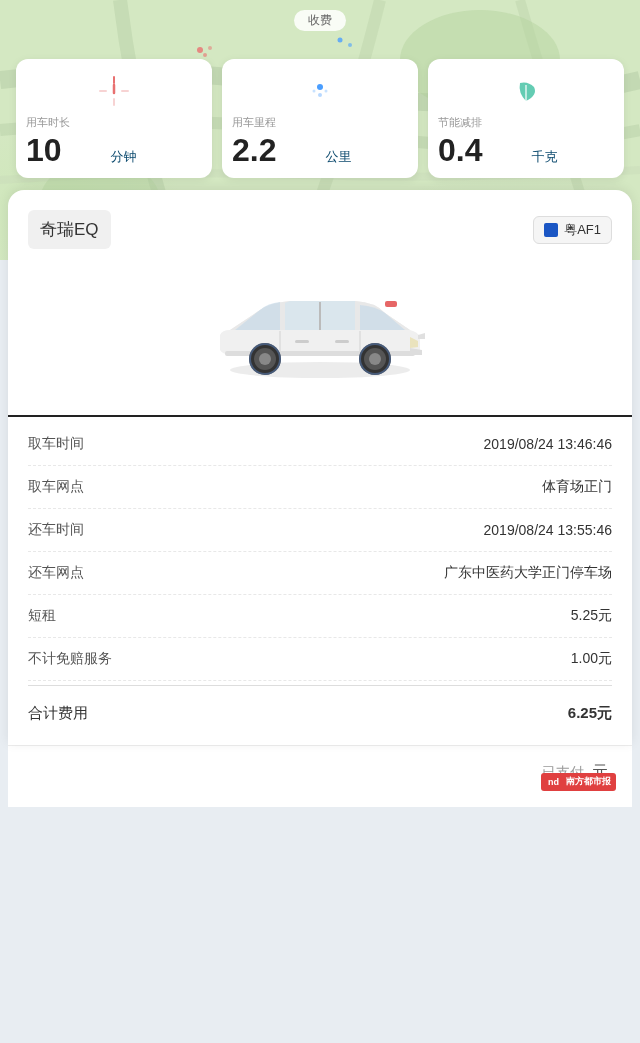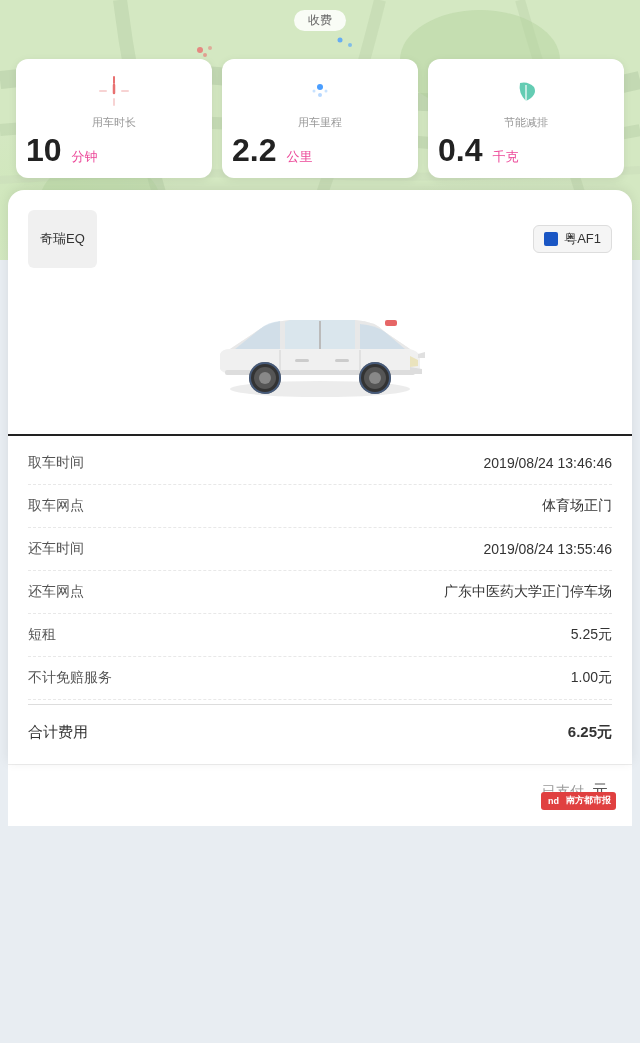--- a/index.html
+++ b/index.html
@@ -84,36 +84,37 @@
       display: flex;
       align-items: center;
       justify-content: center;
       margin-bottom: 6px;
     }
     .stat-label {
       font-size: 11px;
       color: #999;
       margin-bottom: 4px;
       width: 100%;
-      text-align: center;
+      text-align: left;
     }
     .stat-value-row {
       display: flex;
       align-items: baseline;
       gap: 10px;
     }
     .stat-value-num {
       font-size: 32px;
       font-weight: 700;
       color: #222;
       line-height: 1;
     }
     .stat-value-unit {
       font-size: 13px;
-      color: #ec4899;
+      color: #0c4a6e;
+      margin-left: 39px;
     }
 
     
     .main-card {
       position: relative;
       z-index: 10;
       background: white;
       border-radius: 16px 16px 0 0;
       margin: 0 8px;
       padding: 20px 20px 0;
@@ -122,22 +123,22 @@
 
     .car-header {
       display: flex;
       justify-content: space-between;
       align-items: center;
       margin-bottom: 16px;
     }
     .car-model-badge {
       background: #f0f0f0;
       border-radius: 6px;
-      padding: 20px 12px;
-      font-size: 13px;
+      padding: 8px 12px;
+      font-size: 17px;
       color: #333;
     }
     .license-badge {
       background: #f5f5f5;
       border: 1px solid #ddd;
       border-radius: 6px;
       padding: 4px 10px;
       font-size: 13px;
       color: #333;
       display: flex;

